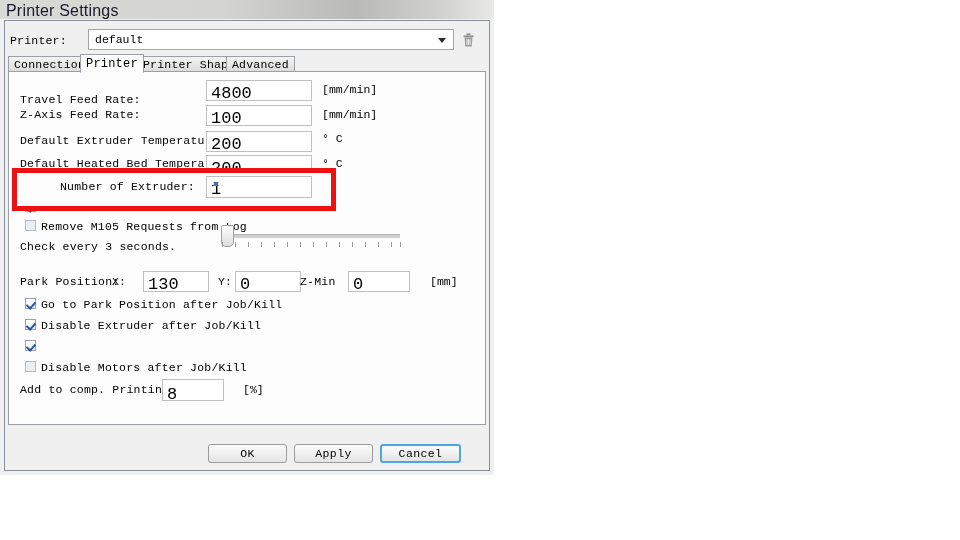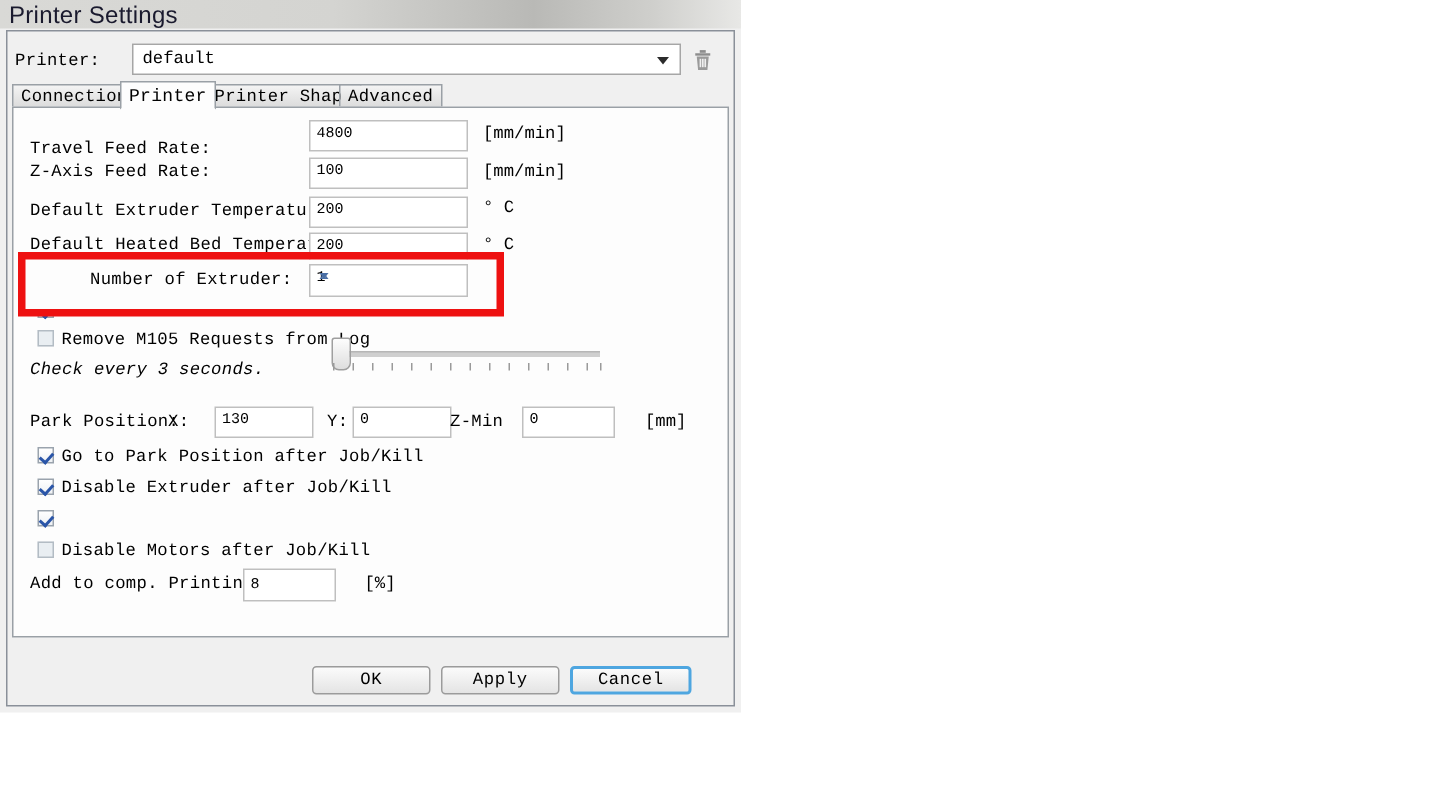--- a/index.html
+++ b/index.html
@@ -108,21 +108,21 @@
     font-size: 11.5px;
     letter-spacing:.2px;
     white-space: nowrap;
   }
   .txt {
     position:absolute;
     background:#fff;
     border:1px solid #bfbfbf;
     box-sizing:border-box;
     font-family:"Liberation Mono","DejaVu Sans Mono",monospace;
-    font-size:10px;
+    font-size:17px;
     text-align:right;
   }
   .txt span { position:absolute; left:4px; top:3px; }
 
   .unit { position:absolute; font-size:11.5px; white-space:nowrap; }
 
   
   .spin-btns {
     position:absolute; right:1px; top:1px;
     width:19px; height:20px;
@@ -268,21 +268,21 @@
         <span class="spin-b spin-up"></span>
         <span class="spin-b spin-dn"></span>
       </span>
     </div>
 
     <div class="cb on" style="left:25px; top:201px;"></div>
 
     <div class="cb off" style="left:25px; top:220px;"></div>
     <div class="lbl" style="left:41px; top:220px;">Remove M105 Requests from Log</div>
 
-    <div class="lbl" style="left:20px; top:240px;font-style:italic;">Check every 3 seconds.</div>
+    <div class="lbl" style="left:20px; top:240px;">Check every 3 seconds.</div>
 
     <div class="slider-track"></div>
     <div class="slider-handle"></div>
     <div class="slider-ticks">
       <i style="left:0px"></i>
         <i style="left:13px"></i>
         <i style="left:26px"></i>
         <i style="left:39px"></i>
       <i style="left:52px"></i>
         <i style="left:65px"></i>

